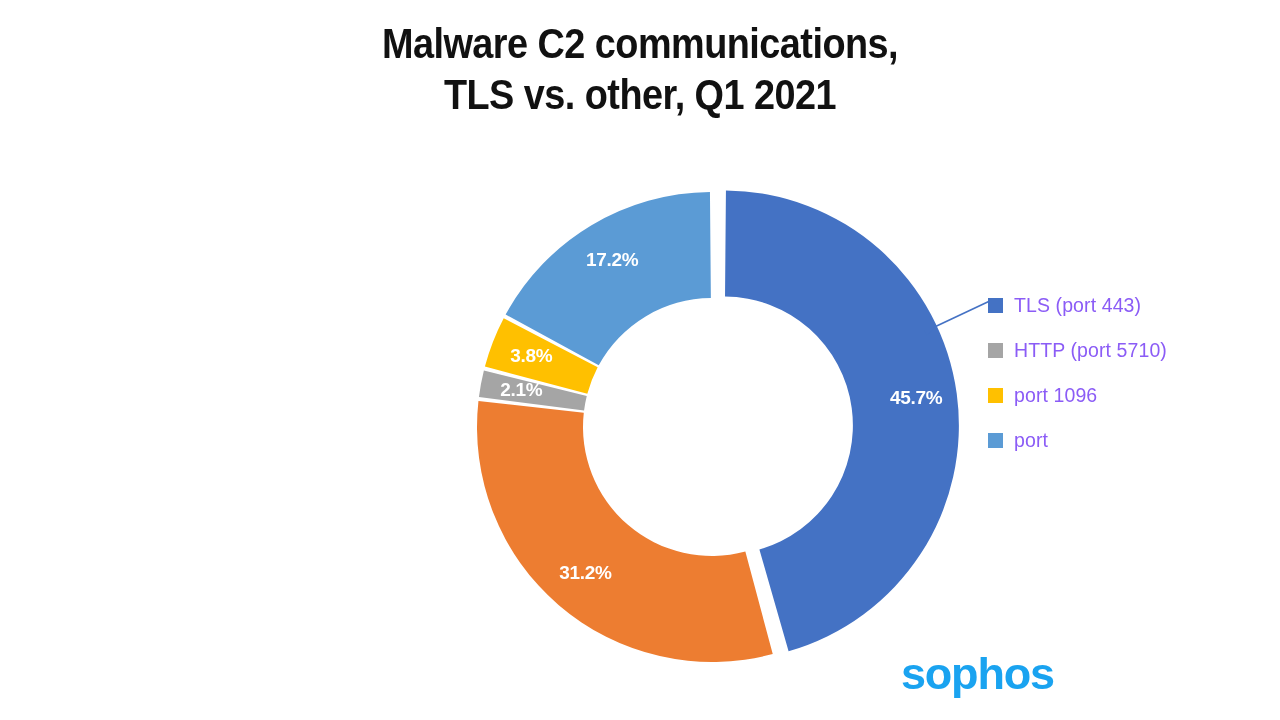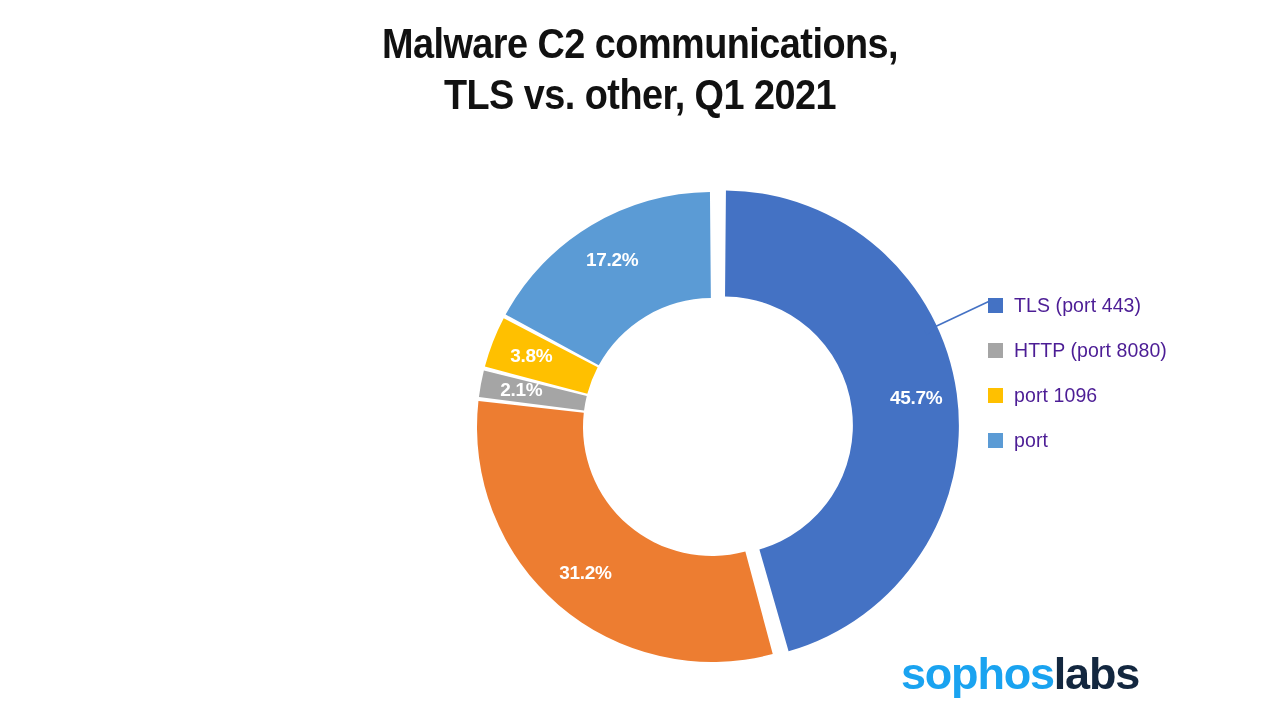--- a/index.html
+++ b/index.html
@@ -68,21 +68,21 @@
   }
   .legend-swatch {
     width: 15px;
     height: 15px;
     flex: 0 0 15px;
     margin-right: 11px;
   }
   .legend-label {
     font-family: "Liberation Sans", sans-serif;
     font-size: 19.5px;
-    color: #4c1d95;
+    color: #8b5cf6;
     letter-spacing: 0.1px;
     white-space: nowrap;
   }
 
   
   #callout-arrow {
     position: absolute;
     left: 900px;
     top: 285px;
     width: 110px;
@@ -146,28 +146,27 @@
   <line id="callout-line" x1="94" y1="14" x2="26" y2="46" stroke="#4472c4" stroke-width="1.6" marker-end="url(#arrowhead)"></line>
 </svg>
 
 <div id="legend">
     <div class="legend-item">
       <span class="legend-swatch" style="background: rgb(68, 114, 196);"></span>
       <span class="legend-label">TLS (port 443)</span>
     </div>
     <div class="legend-item">
       <span class="legend-swatch" style="background: rgb(165, 165, 165);"></span>
-      <span class="legend-label">HTTP (port 8080)</span>
+      <span class="legend-label">HTTP (port 5710)</span>
     </div>
     <div class="legend-item">
       <span class="legend-swatch" style="background: rgb(255, 192, 0);"></span>
       <span class="legend-label">port 1096</span>
     </div>
     <div class="legend-item">
       <span class="legend-swatch" style="background: rgb(91, 155, 213);"></span>
       <span class="legend-label">port</span>
     </div>
   </div>
 
 <div id="logo">
   <span id="logo-sophos">sophos</span>
-    <span id="logo-labs">labs</span>
 </div>
 
 </body></html>

